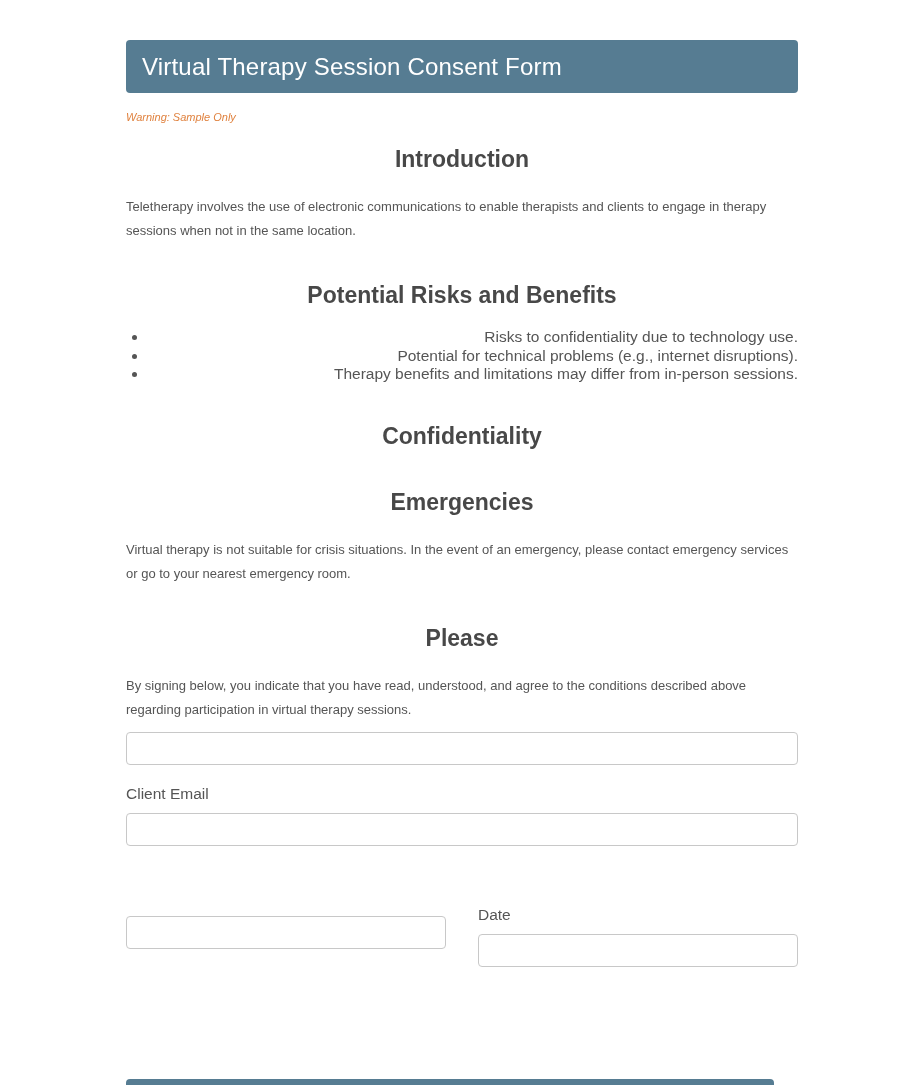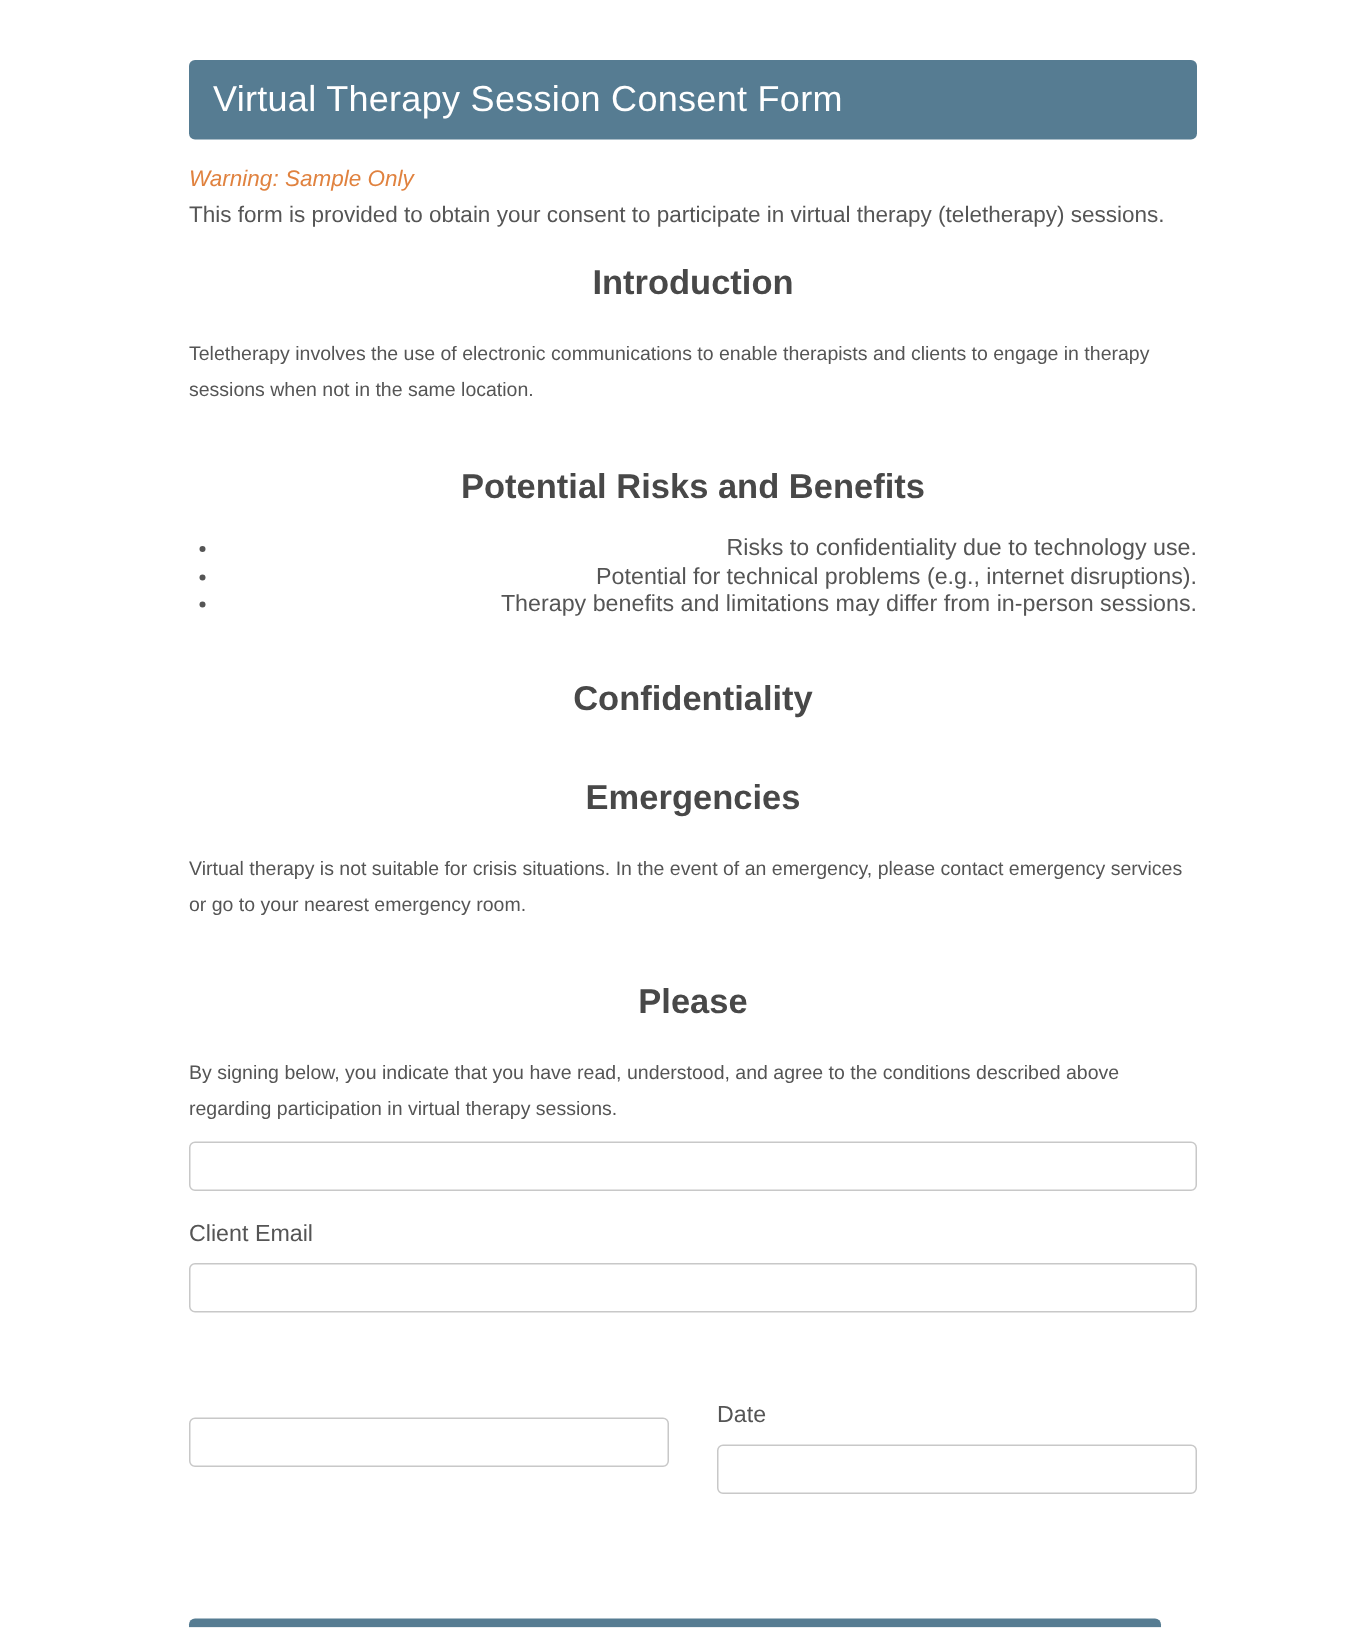--- a/index.html
+++ b/index.html
@@ -35,21 +35,21 @@
   }
   .header-bar h1 {
     margin: 0;
     font-size: 24px;
     font-weight: 400;
     color: #ffffff;
     letter-spacing: 0.2px;
   }
   .warning {
     margin: 18px 0 0 0;
-    font-size: 15px;
+    font-size: 11px;
     font-style: italic;
     color: var(--warning-text);
   }
   .note {
     margin: 7px 0 0 0;
     font-size: 15px;
     color: var(--body-text);
   }
   h2.section-heading {
     margin: 39px 0 0 0;
@@ -117,21 +117,20 @@
 </head>
 <body>
 
 <div class="page">
 
   <header class="header-bar">
     <h1>Virtual Therapy Session Consent Form</h1>
   </header>
 
   <p class="warning">Warning: Sample Only</p>
-  <p class="note">This form is provided to obtain your consent to participate in virtual therapy (teletherapy) sessions.</p>
 
   <h2 class="section-heading first">Introduction</h2>
   <p class="section-body">Teletherapy involves the use of electronic communications to enable therapists and clients to engage in therapy sessions when not in the same location.</p>
 
   <h2 class="section-heading">Potential Risks and Benefits</h2>
   <ul class="bullet-list">
     <li>Risks to confidentiality due to technology use.</li>
     <li>Potential for technical problems (e.g., internet disruptions).</li>
     <li>Therapy benefits and limitations may differ from in-person sessions.</li>
   </ul>

